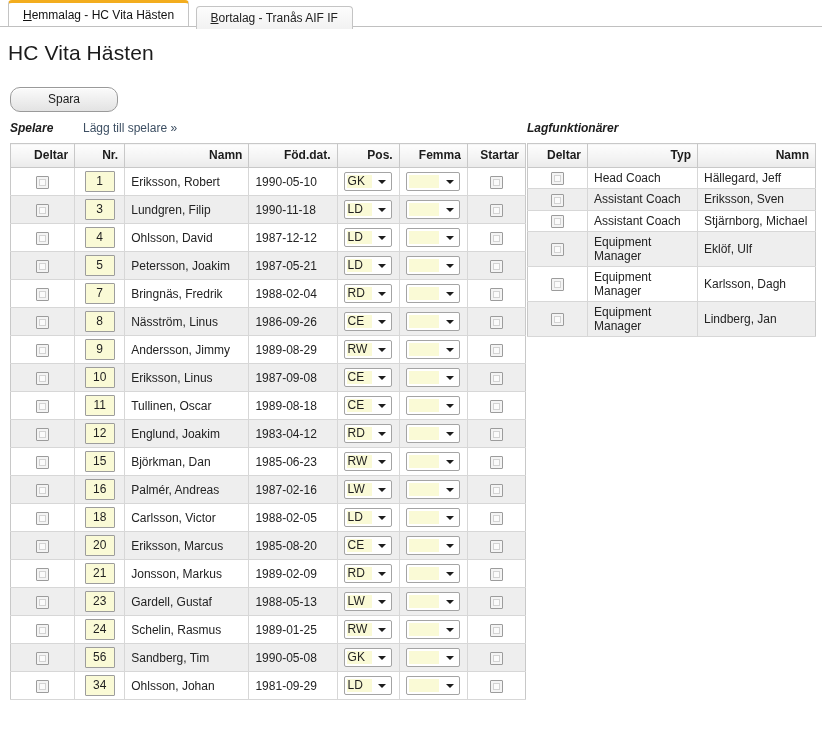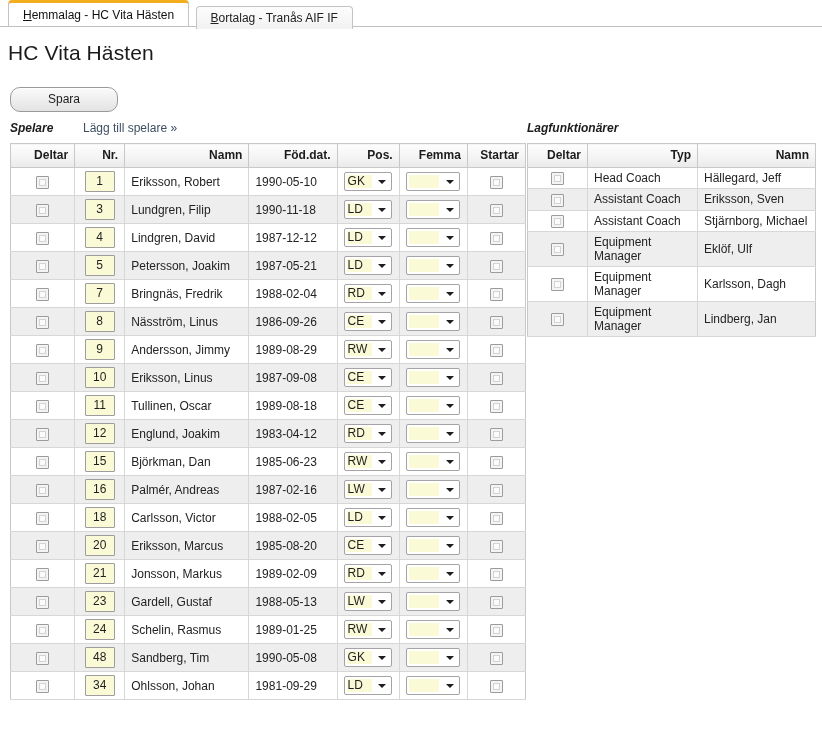--- a/index.html
+++ b/index.html
@@ -287,21 +287,21 @@
         <td class="c-center"><span class="numbox">3</span></td>
         <td class="namecell">Lundgren, Filip</td>
         <td>1990-11-18</td>
         <td><span class="sel"><span class="sel-val">LD</span><span class="arrow"></span></span></td>
         <td><span class="sel wide"><span class="sel-val"></span><span class="arrow"></span></span></td>
         <td class="c-center"><span class="chk"></span></td>
       </tr>
       <tr>
         <td class="c-center"><span class="chk"></span></td>
         <td class="c-center"><span class="numbox">4</span></td>
-        <td class="namecell">Lindgren, David</td>
+        <td class="namecell">Ohlsson, David</td>
         <td>1987-12-12</td>
         <td><span class="sel"><span class="sel-val">LD</span><span class="arrow"></span></span></td>
         <td><span class="sel wide"><span class="sel-val"></span><span class="arrow"></span></span></td>
         <td class="c-center"><span class="chk"></span></td>
       </tr>
       <tr>
         <td class="c-center"><span class="chk"></span></td>
         <td class="c-center"><span class="numbox">5</span></td>
         <td class="namecell">Petersson, Joakim</td>
         <td>1987-05-21</td>
@@ -421,21 +421,21 @@
         <td class="c-center"><span class="chk"></span></td>
         <td class="c-center"><span class="numbox">24</span></td>
         <td class="namecell">Schelin, Rasmus</td>
         <td>1989-01-25</td>
         <td><span class="sel"><span class="sel-val">RW</span><span class="arrow"></span></span></td>
         <td><span class="sel wide"><span class="sel-val"></span><span class="arrow"></span></span></td>
         <td class="c-center"><span class="chk"></span></td>
       </tr>
       <tr>
         <td class="c-center"><span class="chk"></span></td>
-        <td class="c-center"><span class="numbox">48</span></td>
+        <td class="c-center"><span class="numbox">56</span></td>
         <td class="namecell">Sandberg, Tim</td>
         <td>1990-05-08</td>
         <td><span class="sel"><span class="sel-val">GK</span><span class="arrow"></span></span></td>
         <td><span class="sel wide"><span class="sel-val"></span><span class="arrow"></span></span></td>
         <td class="c-center"><span class="chk"></span></td>
       </tr>
       <tr>
         <td class="c-center"><span class="chk"></span></td>
         <td class="c-center"><span class="numbox">34</span></td>
         <td class="namecell">Ohlsson, Johan</td>

